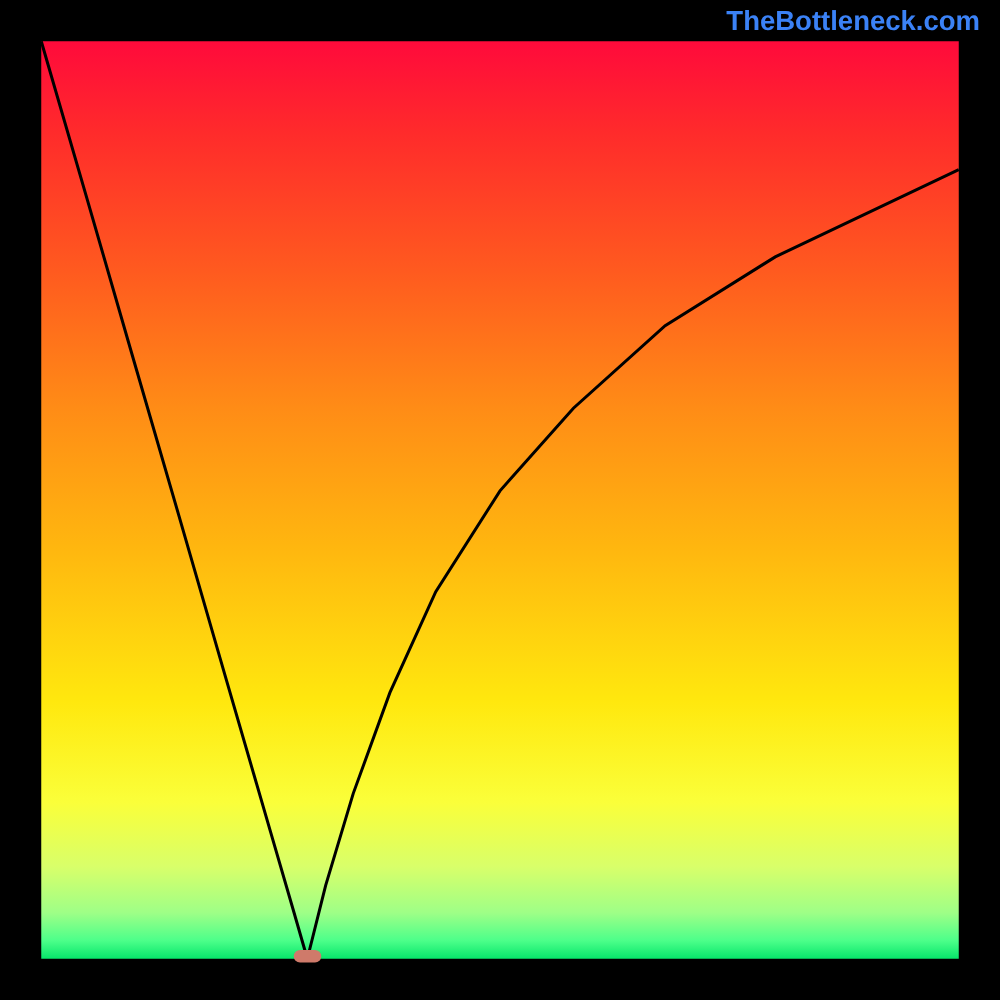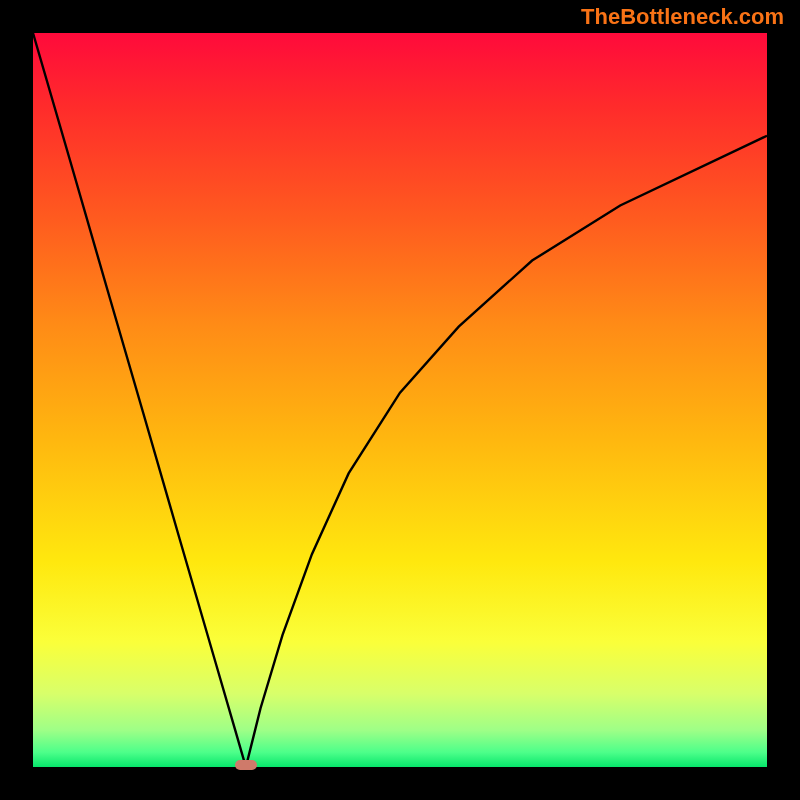--- a/index.html
+++ b/index.html
@@ -50,21 +50,21 @@
     border-radius: 5px;
     background: #cf7a6a;
   }
   .watermark {
     position: absolute;
     top: 4px;
     right: 16px;
     font-family: Arial, Helvetica, sans-serif;
     font-size: 22px;
     font-weight: 600;
-    color: #f97316;
+    color: #3b82f6;
   }
 </style>
 </head>
 <body>
 
 <div class="container">
 
   <div class="plot-area"></div>
 
   <svg class="curve-svg" viewBox="0 0 734 734" preserveAspectRatio="none">

